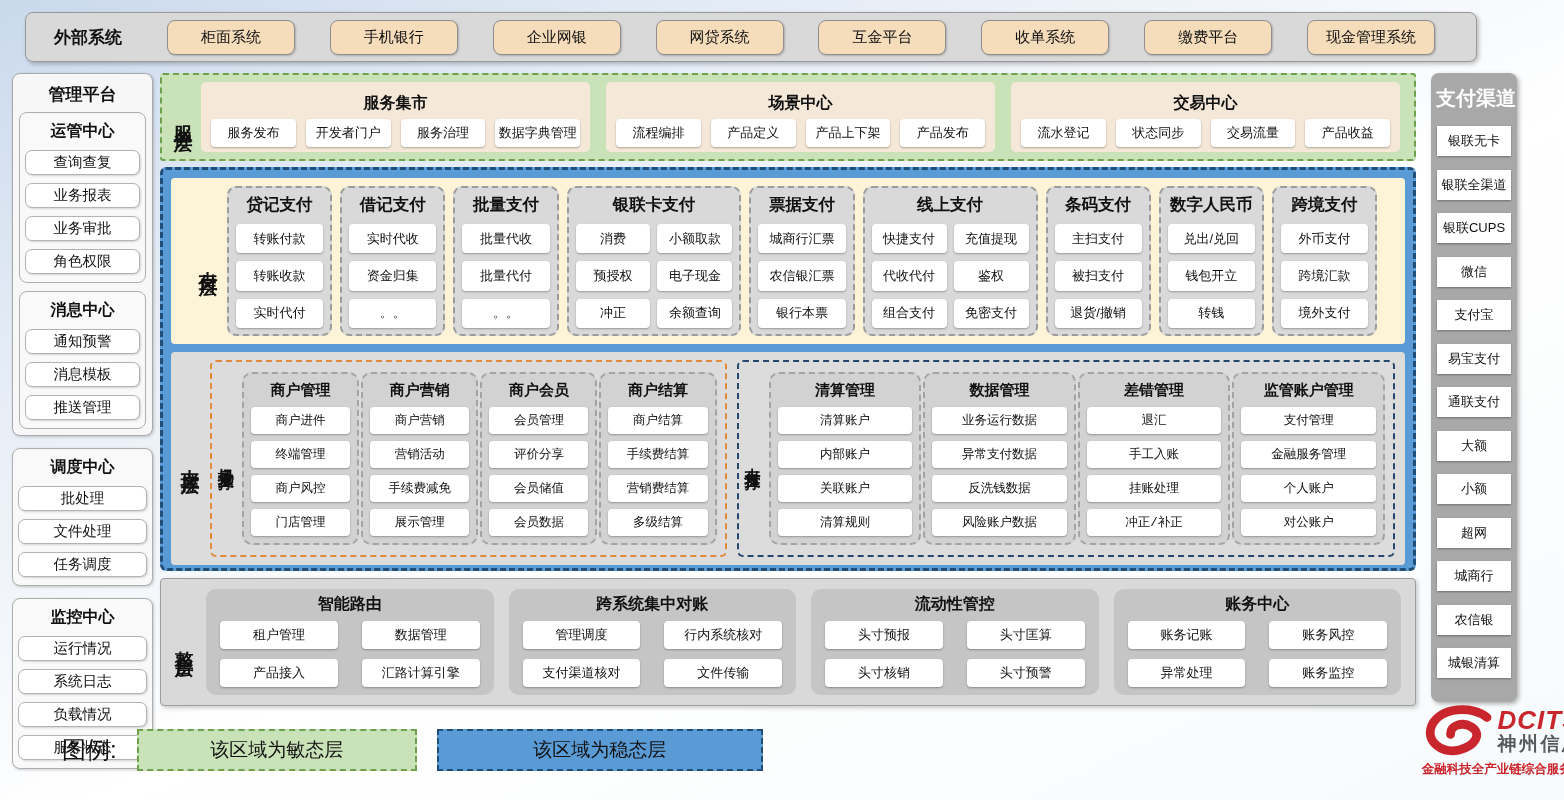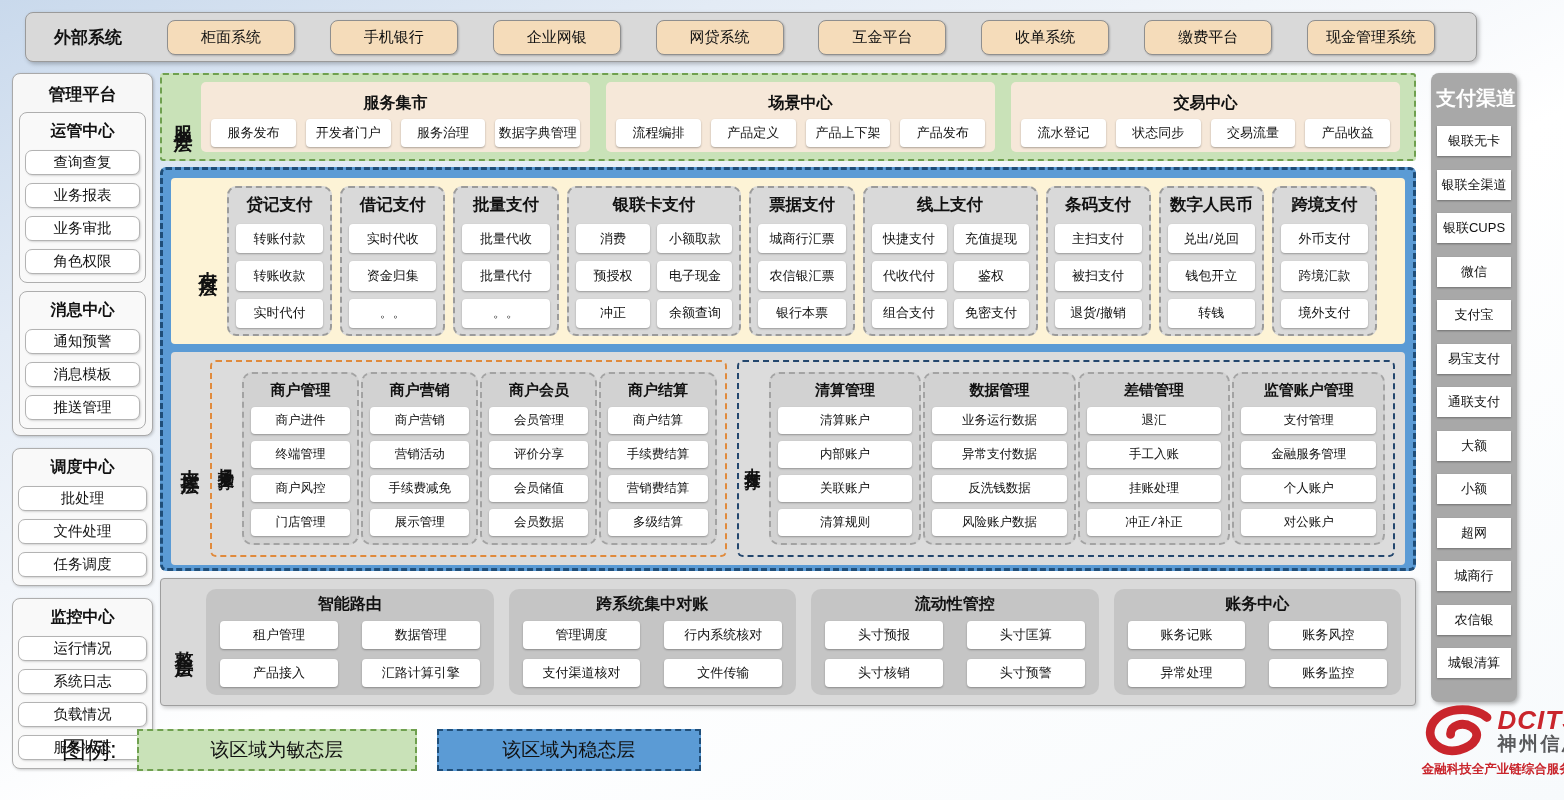--- a/index.html
+++ b/index.html
@@ -100,21 +100,21 @@
   .chan-btn { background:#fff; border-radius:0; text-align:center; font-size:13px;
               padding:6px 0; margin:0 1px 13.5px; box-shadow:0 1px 2px rgba(0,0,0,.35);
               white-space:nowrap; }
 
   
   .legend { position:absolute; left:62px; top:729px; display:flex; align-items:center; gap:20px; }
   .legend-label { font-size:24px; }
   .legend-box { height:42px; display:flex; align-items:center; justify-content:center;
                 font-size:19px; }
   .legend-agile { width:280px; background:#c9e2b8; border:2px dashed #6fa04f; }
-  .legend-stable { width:264px; background:#5b9bd5; border:2px dashed #1f4e79; }
+  .legend-stable { width:326px; background:#5b9bd5; border:2px dashed #1f4e79; }
 
   
   .logo { position:absolute; left:1410px; top:704px; width:186px; }
   .logo-top { display:flex; align-items:center; justify-content:center; gap:5px; }
   .swirl { width:70px; height:54px; flex:0 0 auto; }
   .logo-text { display:flex; flex-direction:column; align-items:flex-start; }
   .logo-brand { color:#c9252c; font-weight:bold; font-style:italic; font-size:26px;
                 letter-spacing:1px; line-height:1; }
   .logo-company { color:#595a5c; font-weight:bold; font-size:19px; letter-spacing:2.5px;
                   line-height:1.15; }

